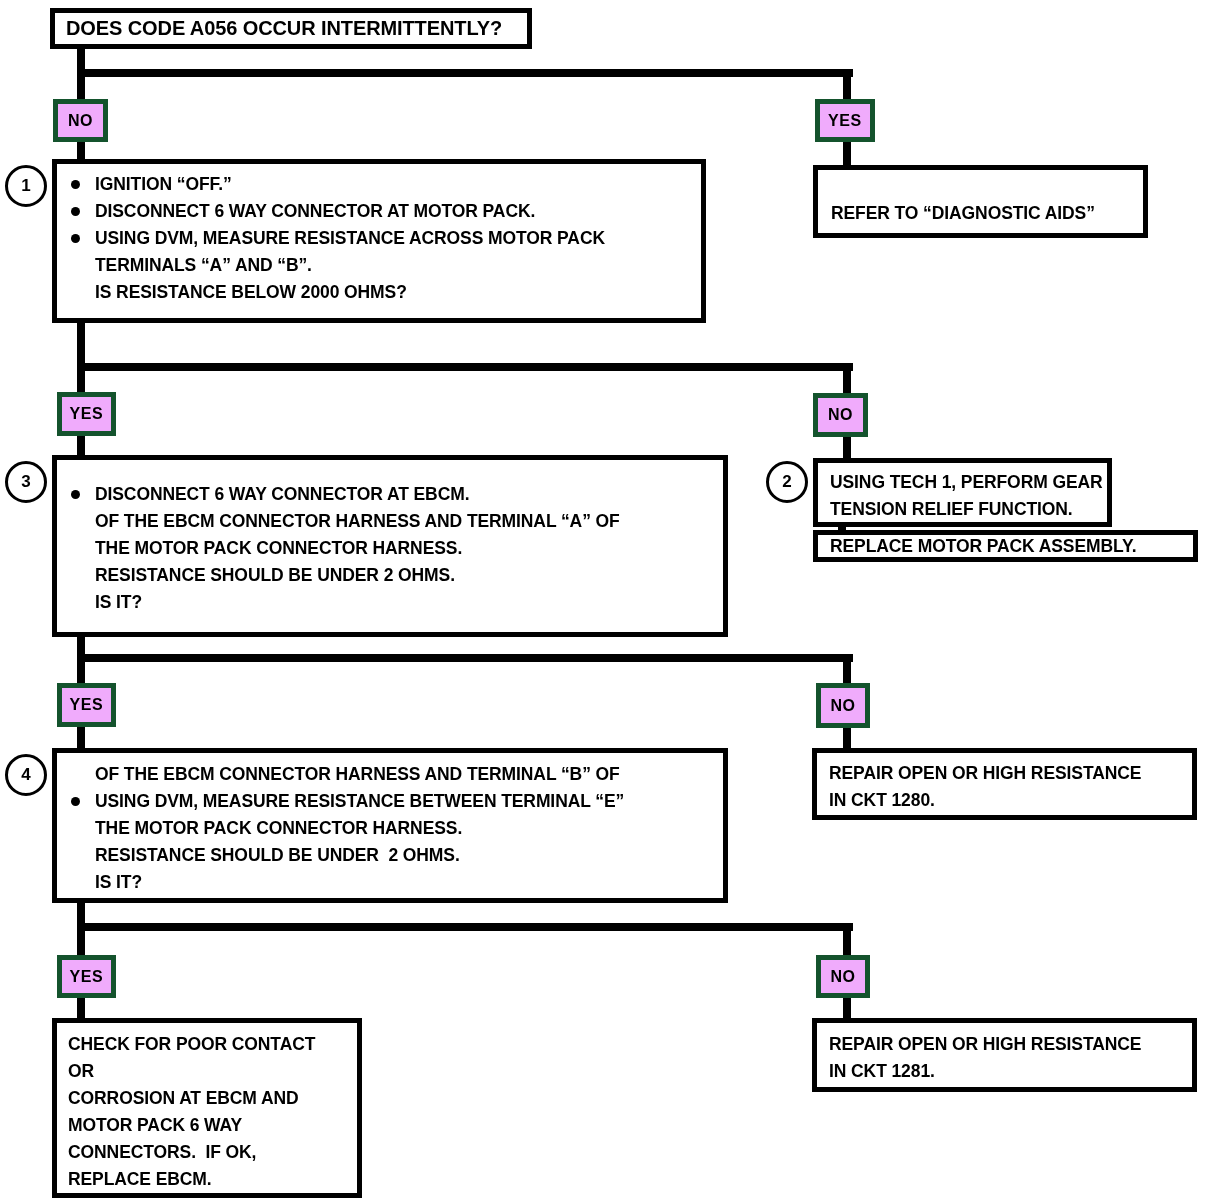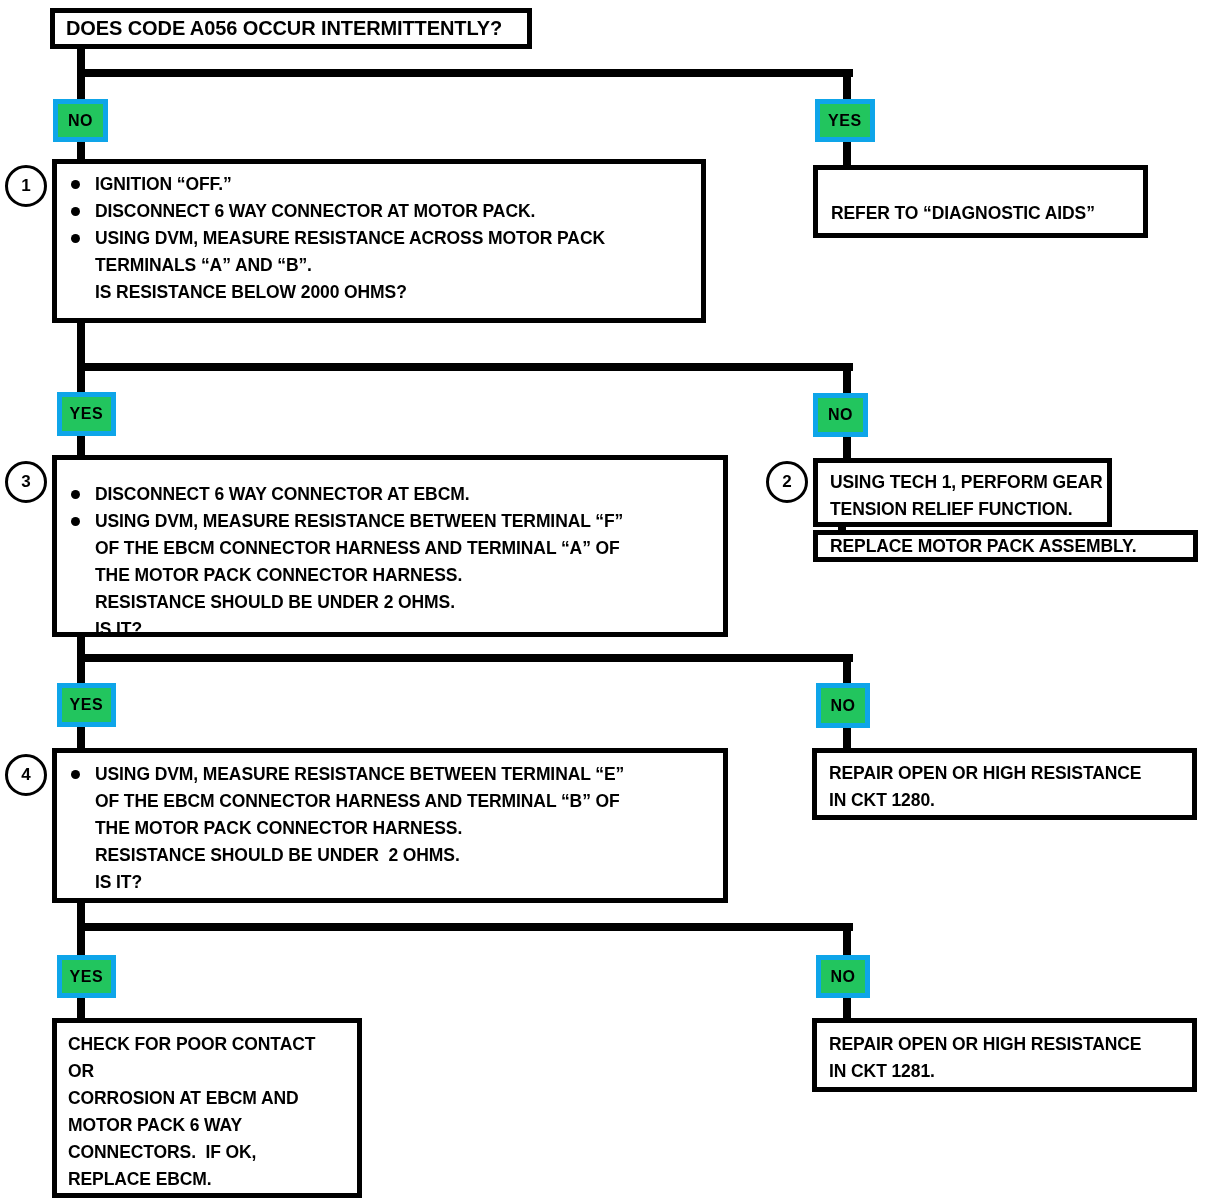--- a/index.html
+++ b/index.html
@@ -6,21 +6,21 @@
   .canvas{
     position:relative;width:1216px;height:1202px;background:#ffffff;
     font-family:"Liberation Sans", sans-serif;font-weight:bold;color:#000;
     overflow:hidden;
   }
   .box{
     position:absolute;background:#fff;border:5px solid #000;box-sizing:border-box;
     font-size:17.5px;line-height:27px;letter-spacing:-0.1px;
   }
   .tag{
-    position:absolute;background:#22c55e;border:5px solid #0ea5e9;box-sizing:border-box;
+    position:absolute;background:#f0abfc;border:5px solid #14532d;box-sizing:border-box;
     display:flex;align-items:center;justify-content:center;
     font-size:16px;letter-spacing:0.6px;
   }
   .conn{position:absolute;background:#000;}
   .circ{
     position:absolute;width:42px;height:42px;border:3px solid #000;border-radius:50%;
     background:#fff;box-sizing:border-box;display:flex;align-items:center;justify-content:center;
     font-size:17px;
   }
   .row{display:flex;align-items:flex-start;}
@@ -108,24 +108,20 @@
 
   <div class="circ" style="left:5px;top:461px;">
     <span>3</span>
   </div>
   <div class="box" style="left:52px;top:455px;width:676px;height:182px;padding-top:21px;">
     <div class="row">
         <span class="dot"></span>
         <span class="bt">DISCONNECT 6 WAY CONNECTOR AT EBCM.</span>
       </div>
     <div class="row">
-        <span class="dot"></span>
-        <span class="bt">USING DVM, MEASURE RESISTANCE BETWEEN TERMINAL “F”</span>
-      </div>
-    <div class="row">
         <span class="ct">OF THE EBCM CONNECTOR HARNESS AND TERMINAL “A” OF</span>
       </div>
     <div class="row">
         <span class="ct">THE MOTOR PACK CONNECTOR HARNESS.</span>
       </div>
     <div class="row">
         <span class="ct">RESISTANCE SHOULD BE UNDER 2 OHMS.</span>
       </div>
     <div class="row">
         <span class="ct">IS IT?</span>
@@ -149,25 +145,25 @@
     </div>
   <div class="tag" style="left:816px;top:683px;width:54px;height:45px;">
       <span>NO</span>
     </div>
 
   <div class="circ" style="left:5px;top:754px;">
     <span>4</span>
   </div>
   <div class="box" style="left:52px;top:748px;width:676px;height:155px;padding-top:8px;">
     <div class="row">
+        <span class="ct">OF THE EBCM CONNECTOR HARNESS AND TERMINAL “B” OF</span>
+      </div>
+    <div class="row">
         <span class="dot"></span>
         <span class="bt">USING DVM, MEASURE RESISTANCE BETWEEN TERMINAL “E”</span>
-      </div>
-    <div class="row">
-        <span class="ct">OF THE EBCM CONNECTOR HARNESS AND TERMINAL “B” OF</span>
       </div>
     <div class="row">
         <span class="ct">THE MOTOR PACK CONNECTOR HARNESS.</span>
       </div>
     <div class="row">
         <span class="ct">RESISTANCE SHOULD BE UNDER  2 OHMS.</span>
       </div>
     <div class="row">
         <span class="ct">IS IT?</span>
       </div>

